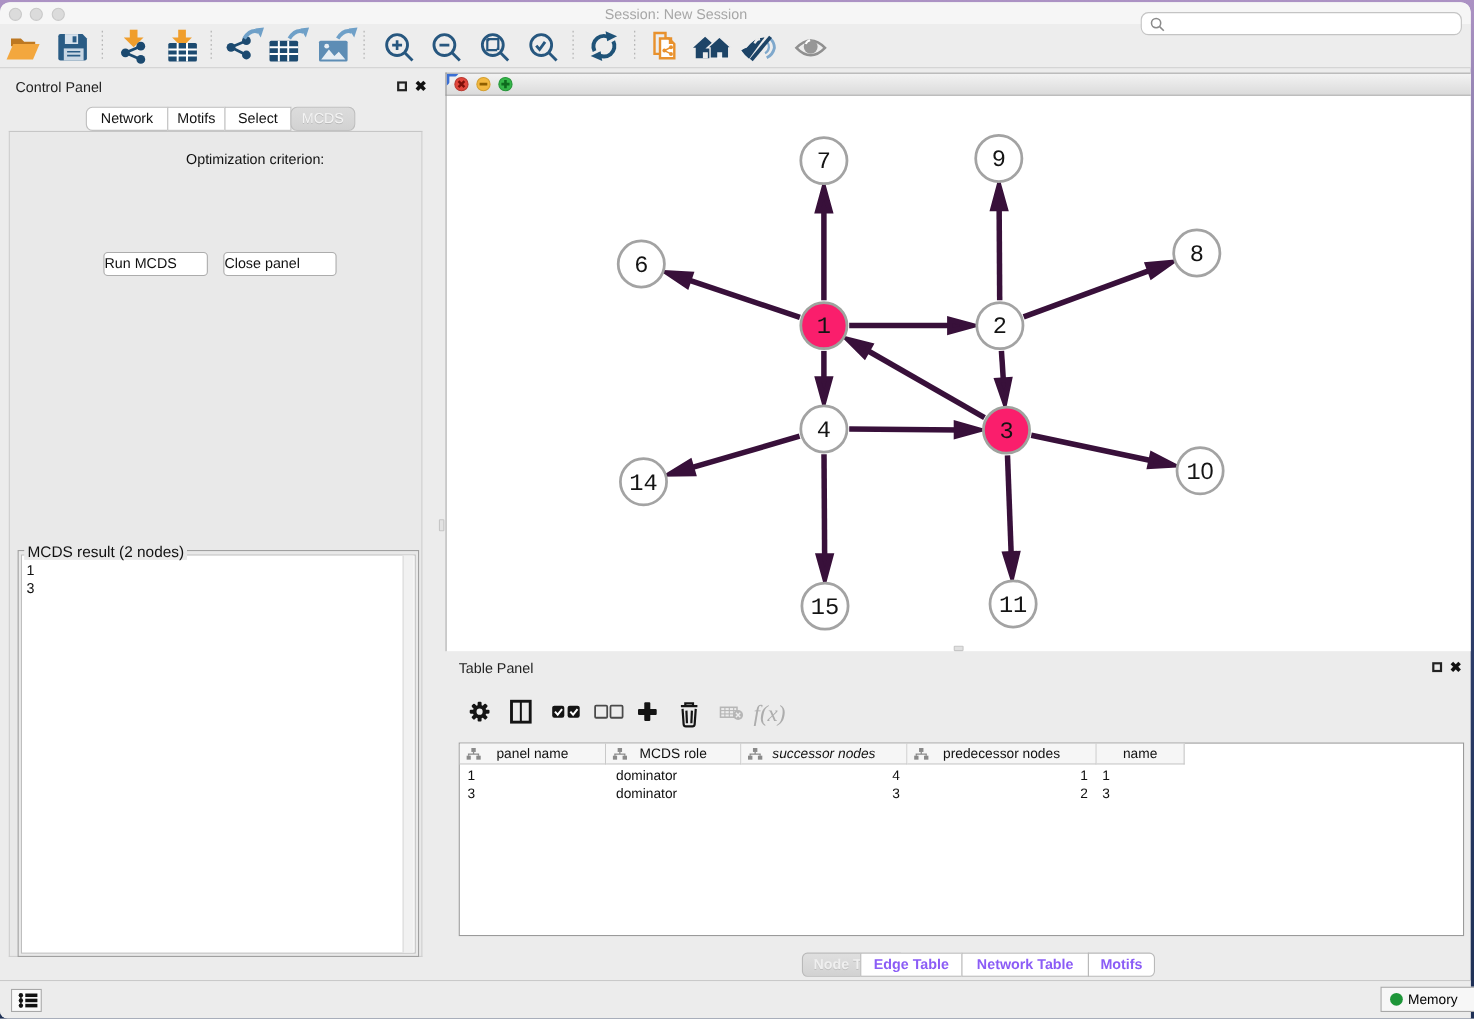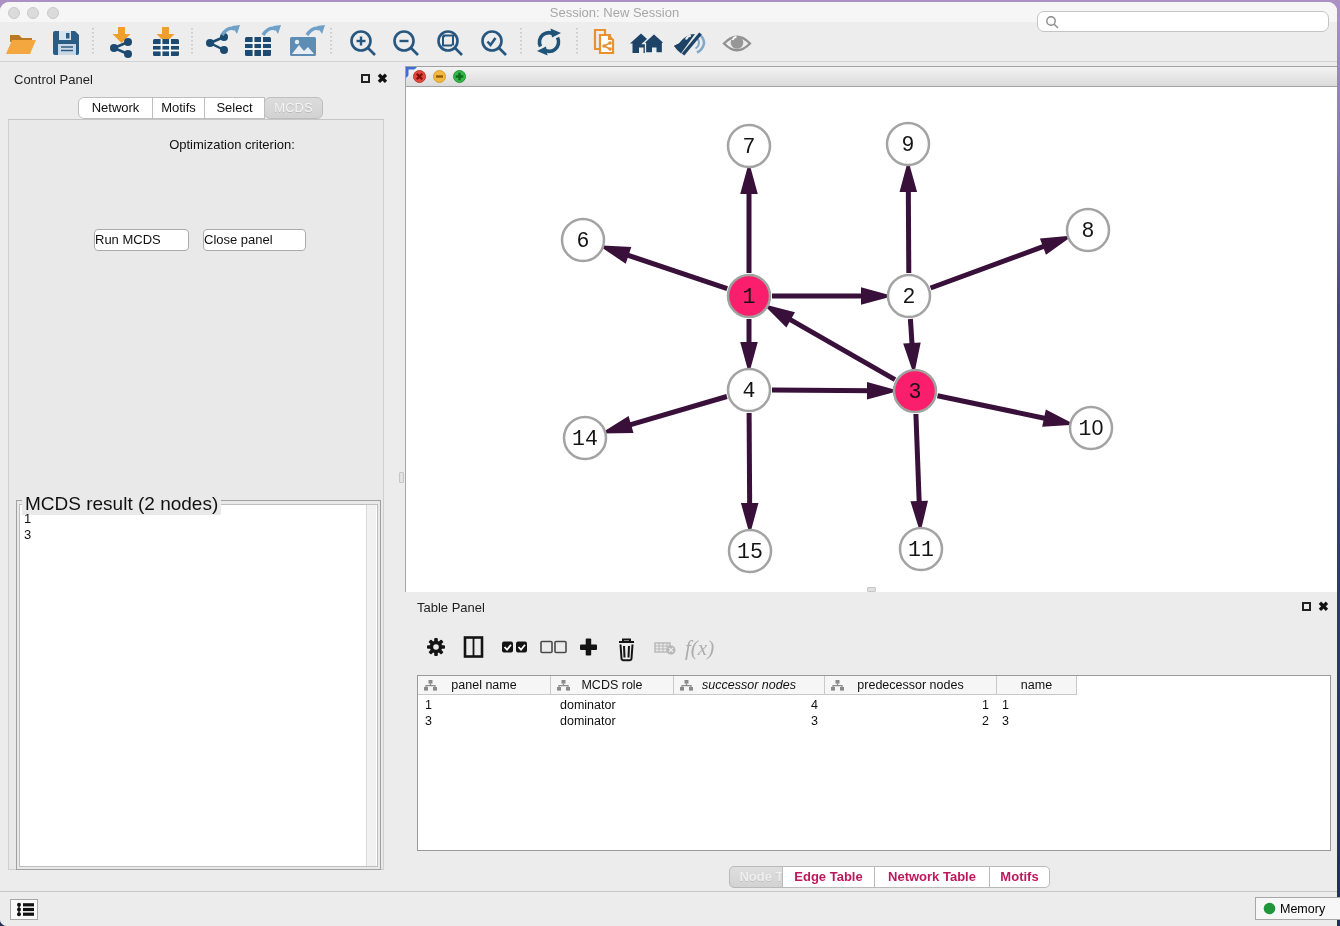--- a/index.html
+++ b/index.html
@@ -19,36 +19,36 @@
 .ptitle { font-size:13px; color:#1F1F1F; }
 .floatbtn { position:absolute; width:9px; height:9px; border:2px solid #222; }
 .closex { position:absolute; font-size:13px; font-weight:bold; color:#111; }
 .tab { position:absolute; top:97px; height:22px; background:#FFF; border:1px solid #BEBEBE; font-size:13px; color:#111; text-align:center; line-height:20px; }
 .tabsel { background:linear-gradient(#DCDCDC,#D2D2D2); color:#F4F4F4; text-shadow:0 1px 0 #BBB; border-radius:6px 6px 0 0; }
 #cpcontent { left:8px; top:119px; width:376px; height:751px; background:#E9E9E9; border:1px solid #CFCFCF; border-top:1px solid #C6C6C6; }
 #optlabel { left:8px; top:137px; width:448px; text-align:center; font-size:13px; color:#111; }
 #dropdown { left:44px; top:158px; width:312px; height:23px; background:#FFF; border:1px solid #ACACAC; border-radius:5px; font-size:13px; color:#111; line-height:21px; padding-left:12px; }
 .btn { position:absolute; top:191px; height:22px; background:#FFF; border:1px solid #ACACAC; border-radius:4px; font-size:13px; color:#111; line-height:20px;margin-top:38px; }
 #groupbox { left:16px; top:500px; width:365px; height:370px; border:1px solid #A0A0A0; }
-#grouplabel { left:22px; top:493px; padding:0 3px; background:#E9E9E9; font-size:19px; color:#111; }
+#grouplabel { left:22px; top:493px; padding:0 3px; background:#E9E9E9; font-size:14px; color:#111; }
 #groupwhite { left:19px; top:504px; width:359px; height:363px; background:#FFF; border:1px solid #BEBEBE; }
 #groupscroll { left:366px; top:505px; width:10px; height:361px; background:#F1F1F1; border-left:1px solid #DADADA; }
 .mono13 { font-size:13px; color:#111; }
 
 #netframe { left:405px; top:66px; width:932px; height:526px; border-left:1px solid #A6A6A6; background:#FFF; }
 #nettitle { left:405px; top:66px; width:932px; height:21px; background:linear-gradient(#F3F3F3,#DBDBDB); border:1px solid #A2A2A2; border-right:none; }
 .tl { position:absolute; top:70px; width:13px; height:13px; border-radius:50%; }
 .tl svg { display:block; margin:-0.5px 0 0 -0.5px; }
 #netname { left:405px; top:69px; width:932px; text-align:center; font-size:13px; font-weight:bold; color:#222; }
 
 #tablepanel { left:405px; top:594px; width:931px; height:297px; background:#ECECEC; }
 #tableframe { left:417px; top:675px; width:914px; height:176px; background:#FFF; border:1px solid #9A9A9A; }
 .hcell { position:absolute; top:676px; height:19px; background:#F6F6F6; border-right:1px solid #C9C9C9; border-bottom:1px solid #C9C9C9; font-size:12.5px; color:#111; text-align:center; line-height:19px; }
 .trow { position:absolute; font-size:12.5px; color:#111; height:16px; line-height:16px; }
-.btab { position:absolute; top:866px; height:22px; background:#FFF; border:1px solid #B9B9B9; font-size:13px; font-weight:600; color:#be185d; text-align:center; line-height:20px; }
+.btab { position:absolute; top:866px; height:22px; background:#FFF; border:1px solid #B9B9B9; font-size:13px; font-weight:600; color:#8b5cf6; text-align:center; line-height:20px; }
 
 #statusbar { left:0; top:891px; width:1337px; height:35px; background:#ECECEC; border-top:1px solid #C6C6C6; border-bottom-left-radius:7px; }
 #memorybtn { left:1255px; top:897px; width:88px; height:23px; background:#F7F7F7; border:1px solid #A8A8A8; font-size:12.5px; color:#000000; }
 #listbtn { left:10px; top:899px; width:28px; height:21px; background:#FAFAFA; border:1px solid #A8A8A8; }
 </style>
 </head>
 <body>
 <div id="page">
   <div id="win" class="abs"></div>
   <div id="titlebar" class="abs">

